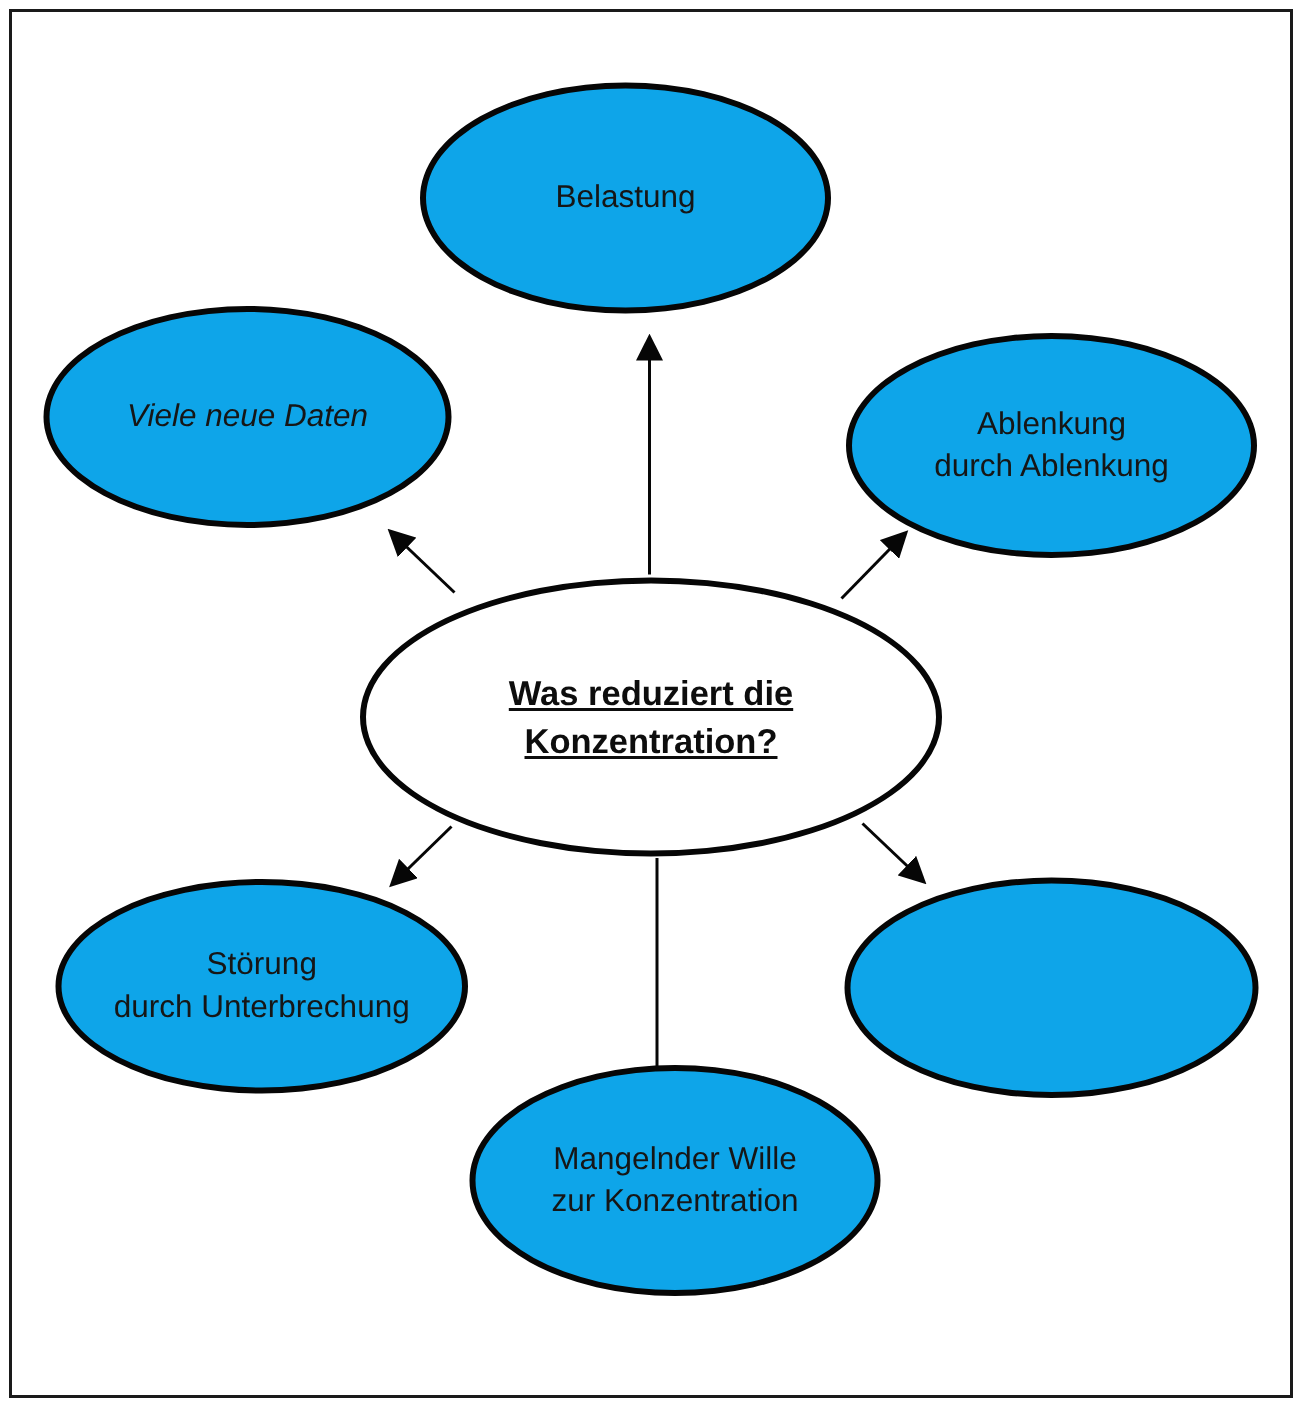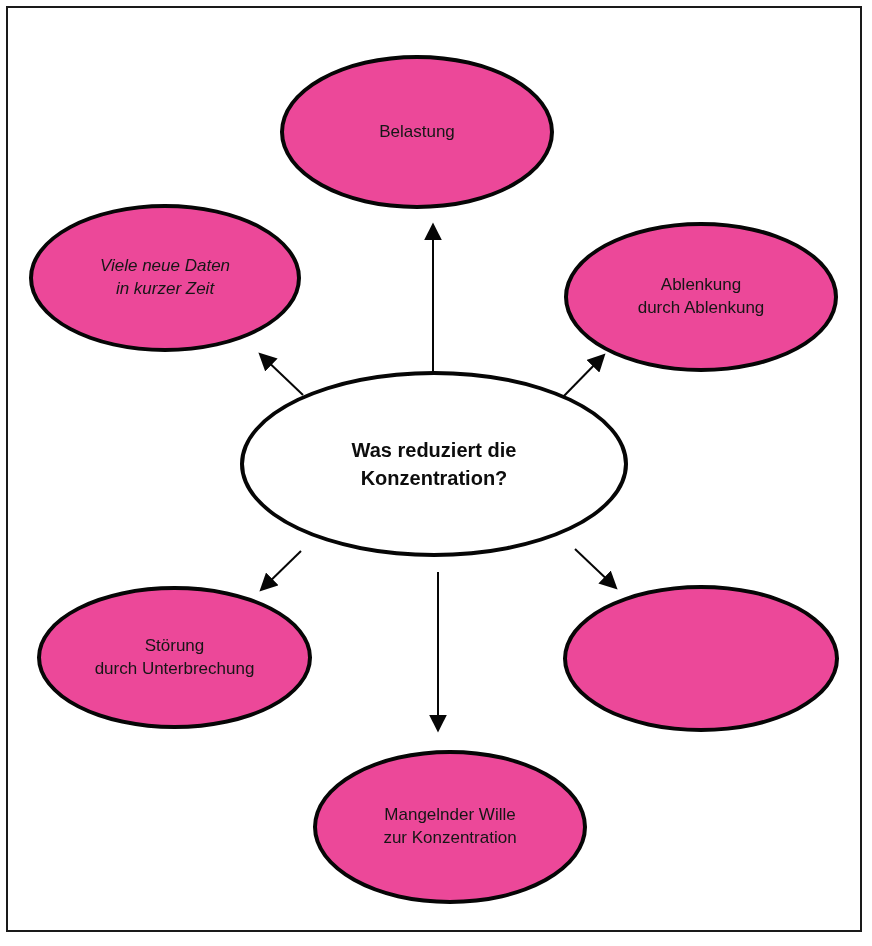--- a/index.html
+++ b/index.html
@@ -31,38 +31,39 @@
     border: 4px solid #060606;
     border-radius: 50%;
     display: flex;
     align-items: center;
     justify-content: center;
     text-align: center;
     color: #161616;
   }
   .node .label { width: 100%; }
   .sat {
-    background: #ec4899;
-    font-size: 17px;
+    background: #0ea5e9;
+    font-size: 21px;
     line-height: 1.35;
   }
   .node-center {
-    left: 240px; top: 371px; width: 388px; height: 186px;
+    left: 240px; top: 385px; width: 388px; height: 186px;
     background: #ffffff;
-    font-size: 20px;
+    font-size: 23px;
     font-weight: bold;
     line-height: 1.4;
     color: #0d0d0d;
+    text-decoration: underline;
   }
   .node-top          { left: 280px; top: 55px;  width: 274px; height: 154px; }
   .node-top-left     { left: 29px;  top: 204px; width: 272px; height: 148px; font-style: italic; }
   .node-top-right    { left: 564px; top: 222px; width: 274px; height: 150px; text-align: center; }
   .node-bottom-left  { left: 37px;  top: 586px; width: 275px; height: 143px; }
   .node-bottom-right { left: 563px; top: 585px; width: 276px; height: 147px; }
-  .node-bottom       { left: 313px; top: 750px; width: 274px; height: 154px; }
+  .node-bottom       { left: 313px; top: 710px; width: 274px; height: 154px; }
 </style>
 </head>
 <body>
 
 <div class="stage">
 
   <div class="frame"></div>
 
   <svg class="arrows" viewBox="0 0 872 946" xmlns="http://www.w3.org/2000/svg" aria-hidden="true">
     <defs>
@@ -87,21 +88,20 @@
 
   <div class="node sat node-top">
     <div class="label">
       <div>Belastung</div>
     </div>
   </div>
 
   <div class="node sat node-top-left">
     <div class="label">
       <div>Viele neue Daten</div>
-      <div>in kurzer Zeit</div>
     </div>
   </div>
 
   <div class="node sat node-top-right">
     <div class="label">
       <div>Ablenkung</div>
       <div>durch Ablenkung</div>
     </div>
   </div>
 

